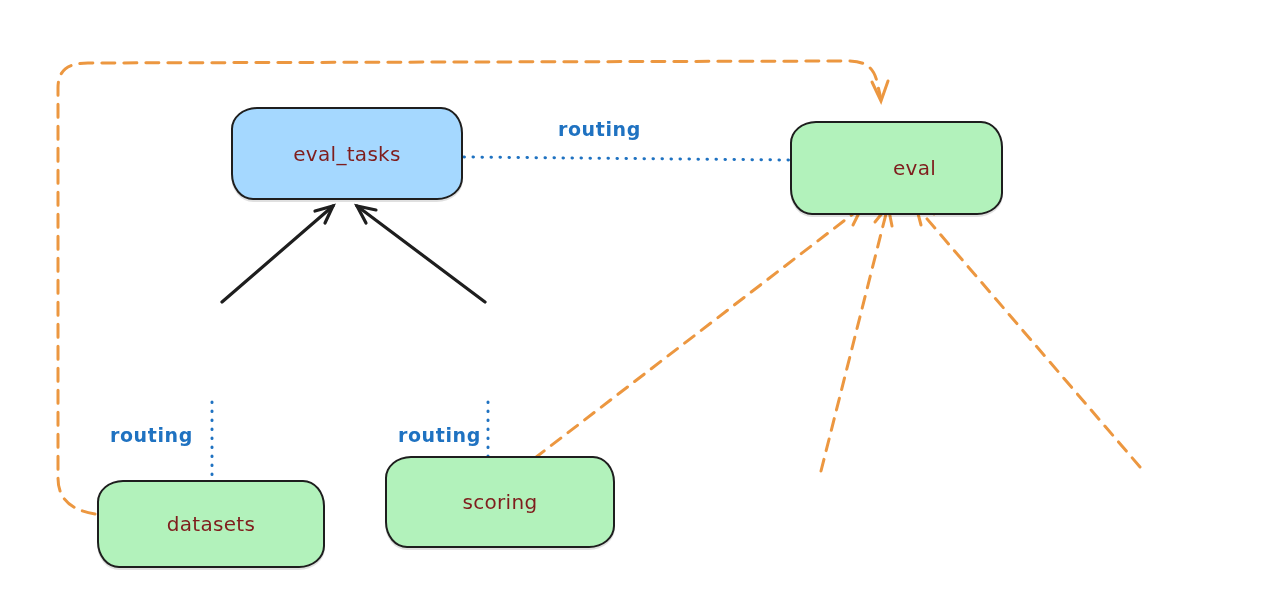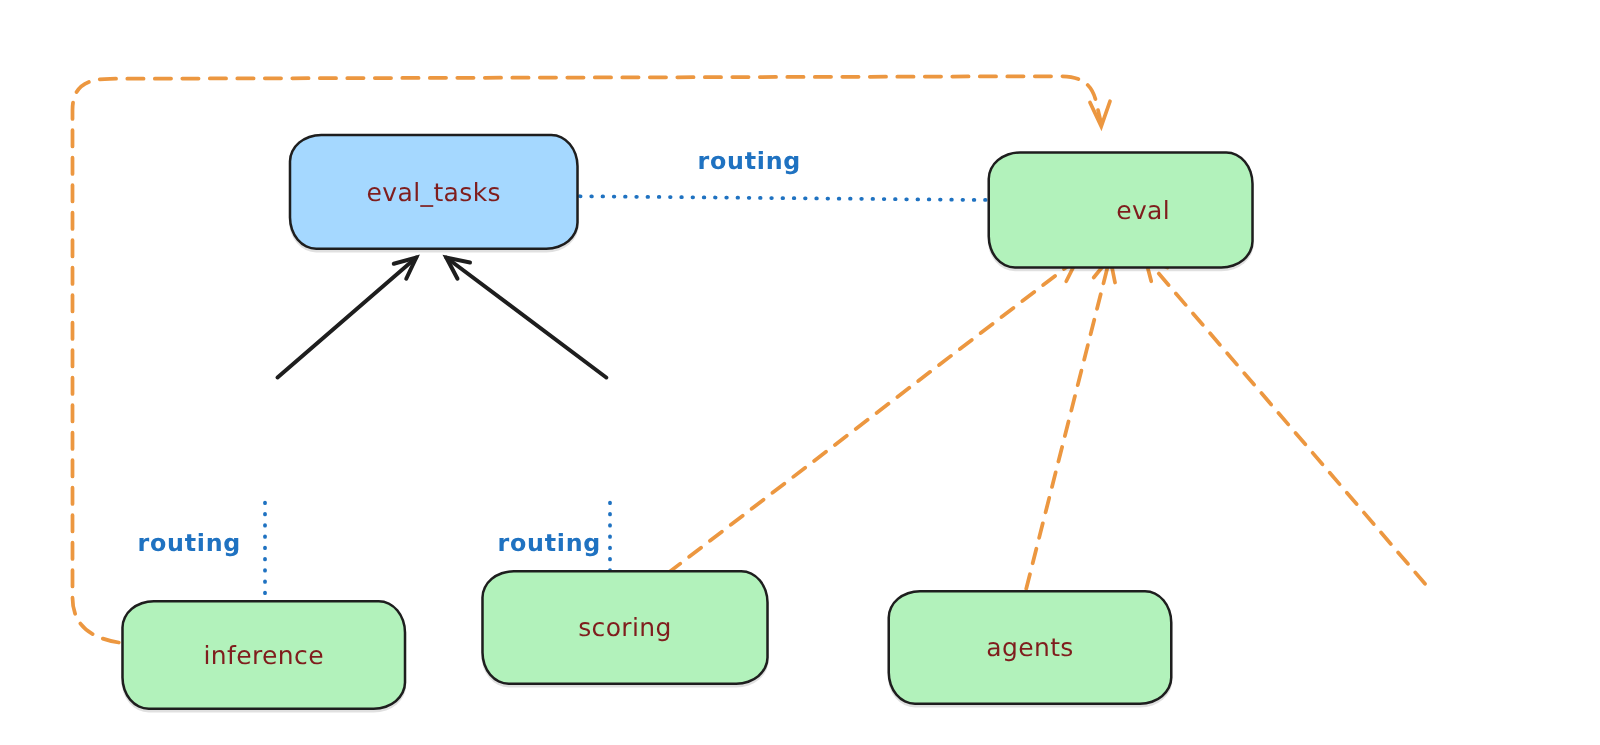--- a/index.html
+++ b/index.html
@@ -81,30 +81,27 @@
     <span>eval_tasks</span>
   </div>
 
   <div class="node green" style="left:790px;top:121px;width:213px;height:94px;padding-left:36px;">
     <span>eval</span>
   </div>
 
 
 
   <div class="node green" style="left:97px;top:480px;width:228px;height:88px;">
-    <span>inference</span>
+    <span>datasets</span>
   </div>
 
   <div class="node green" style="left:385px;top:456px;width:230px;height:92px;">
     <span>scoring</span>
   </div>
 
-  <div class="node green" style="left:710px;top:472px;width:228px;height:92px;">
-    <span>agents</span>
-  </div>
 
 
   <div class="edge-label" style="left:558px;top:118px;width:120px;">routing</div>
 
   <div class="edge-label" style="left:110px;top:424px;width:90px;">routing</div>
 
   <div class="edge-label" style="left:398px;top:424px;width:90px;">routing</div>
 
 </div>
 

